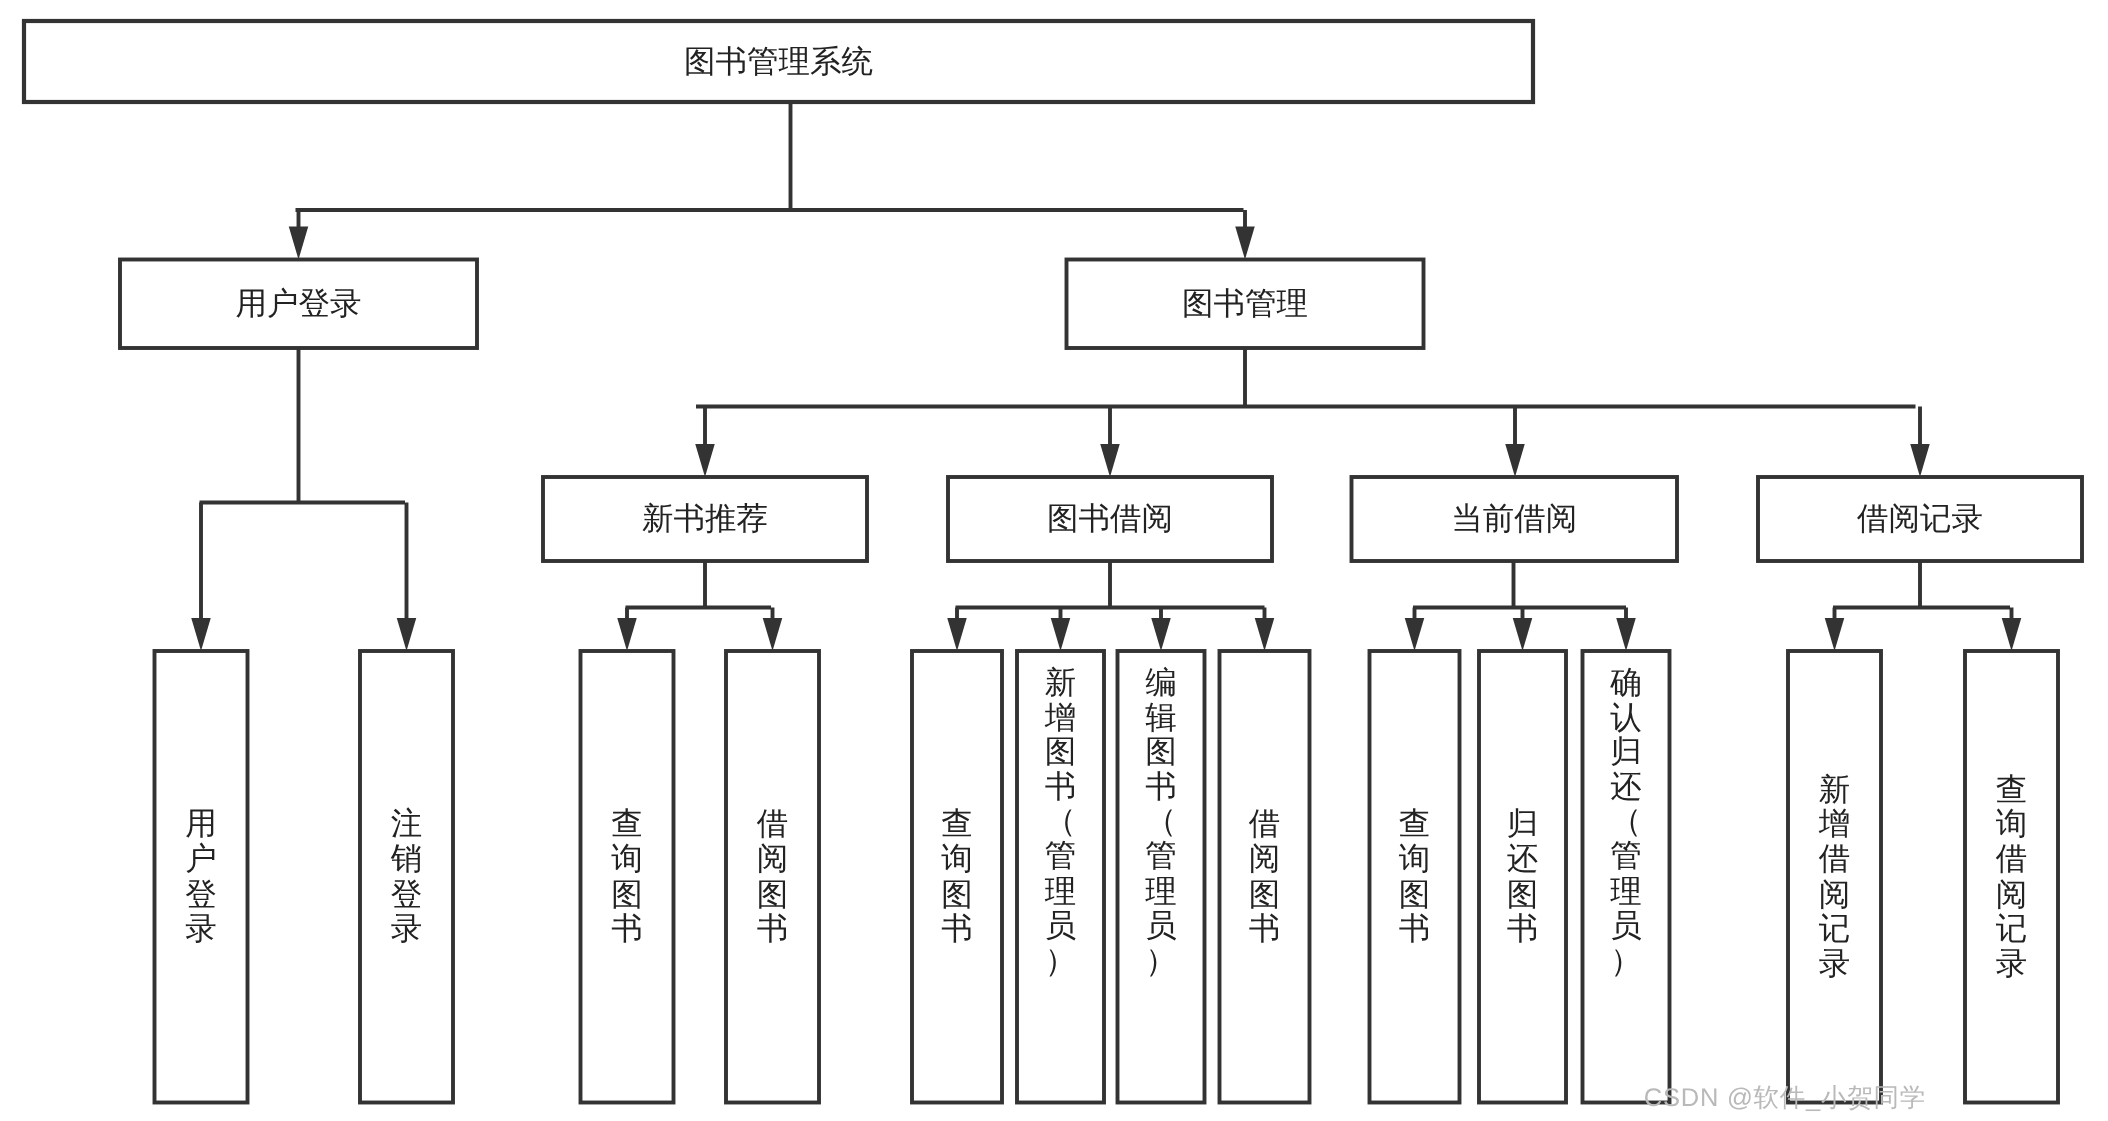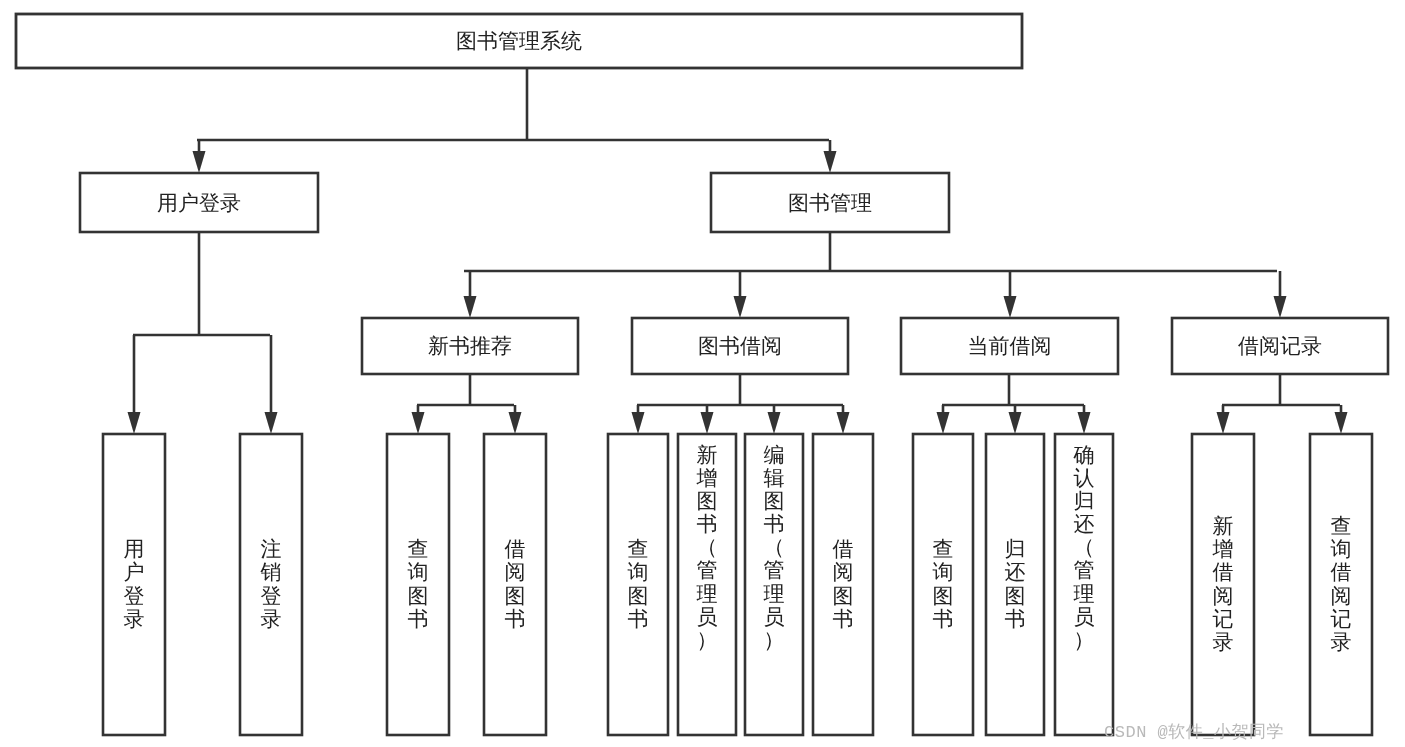--- a/index.html
+++ b/index.html
@@ -65,21 +65,21 @@
     box-sizing: border-box;
   }
   .node-label-v.top-aligned { justify-content: flex-start; }
   .node-label-v span {
     display: block;
   }
   .watermark {
     position: absolute;
     right: 8px;
     bottom: 4px;
-    font-family: Liberation Mono, monospace;
+    font-family: Liberation Sans, sans-serif;
     font-size: 17px;
     color: #b9b9b9;
     white-space: nowrap;
     letter-spacing: 0.5px;
   }
 </style>
 </head>
 <body>
 
 <div id="diagram-root">

